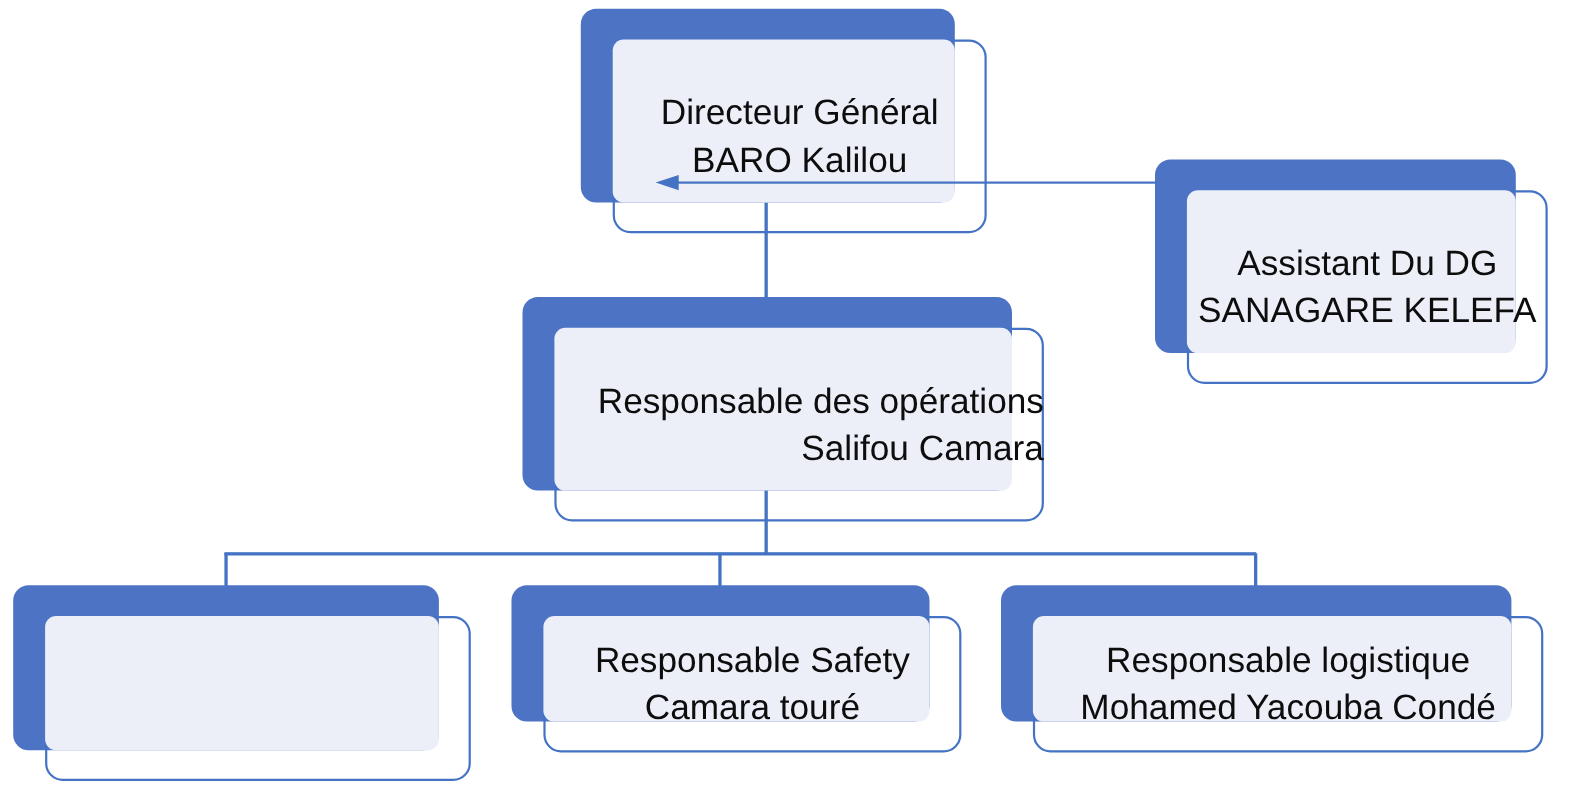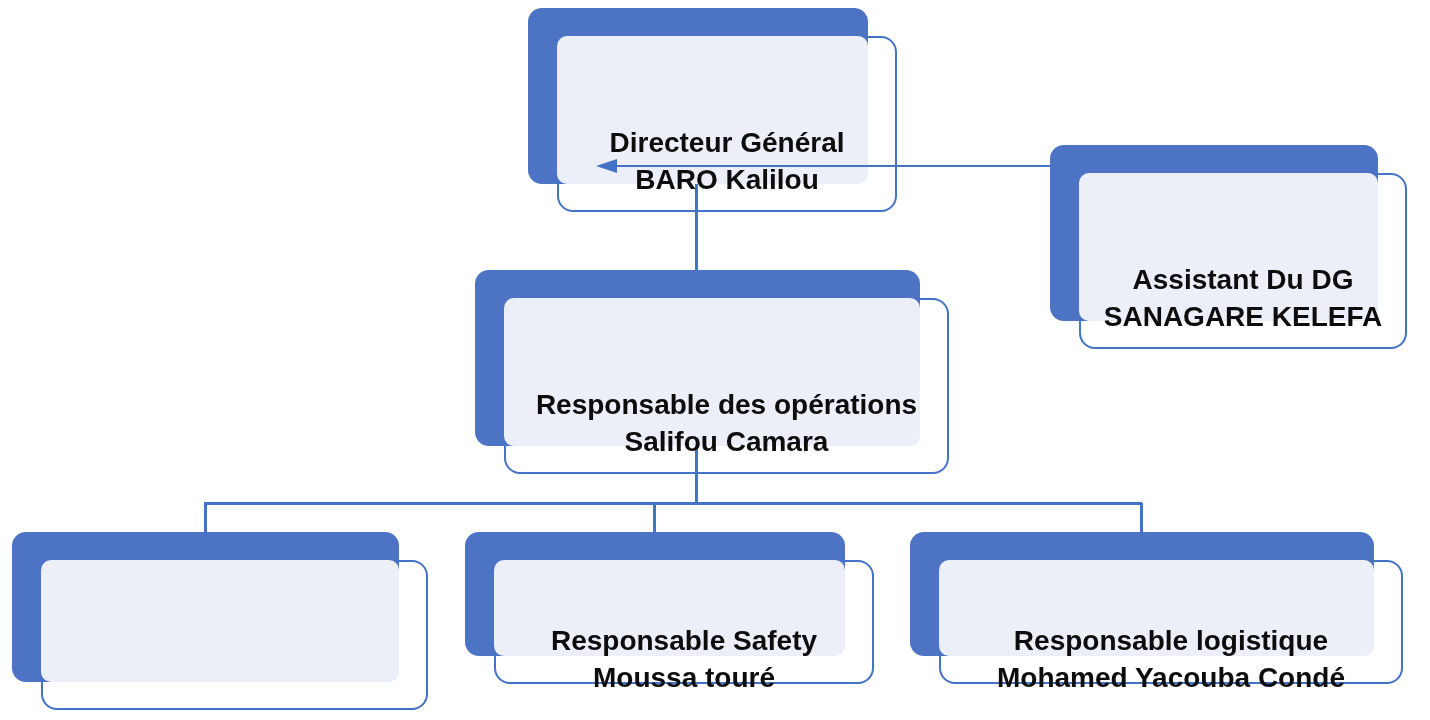--- a/index.html
+++ b/index.html
@@ -26,21 +26,21 @@
   .arrow-head { position:absolute; width:0; height:0;
     border-top:7.5px solid transparent; border-bottom:7.5px solid transparent;
     border-right:21px solid var(--connector-blue); z-index:3; }
 
   
   .node { position:absolute; z-index:2; }
   .node .back { position:absolute; left:0; top:0; background:var(--shadow-blue); border-radius:14px; }
   .node .outline { position:absolute; background:transparent; border:2.5px solid var(--border-blue); border-radius:16px; }
   .node .fill { position:absolute; background:var(--fill-lavender); border-radius:10px; }
   .node .label { position:absolute; display:flex; flex-direction:column; justify-content:center; align-items:center;
-    text-align:center; font-weight:bold; font-size:28px; line-height:1.33; color:var(--text); z-index:2;margin-top:37px; }
+    text-align:center; font-weight:normal; font-size:32px; line-height:1.33; color:var(--text); z-index:2; }
 </style>
 </head>
 <body>
 
 <div class="canvas">
 
   <div class="line v" style="left:695px; top:184px; height:118px;"></div>
   <div class="line v" style="left:695px; top:444px; height:60px;"></div>
   <div class="line h" style="left:204px; top:502px; width:938px;"></div>
   <div class="line v" style="left:204px;  top:503px; height:30px;"></div>
@@ -67,39 +67,39 @@
     <div class="label" style="left:29px; top:28px; width:328px; height:176px;">
       <div>Assistant Du DG</div>
       <div>SANAGARE KELEFA</div>
     </div>
   </div>
 
   <div class="node" style="left:475px; top:270px; width:477px; height:207px;">
     <div class="back" style="width:445px; height:176px;"></div>
     <div class="outline" style="left:29px; top:28px; width:445px; height:176px;"></div>
     <div class="fill" style="left:29px; top:28px; width:416px; height:148px;"></div>
-    <div class="label" style="left:29px; top:28px; width:445px; height:176px;">
+    <div class="label" style="left:29px; top:28px; width:445px; height:176px;align-items:flex-end;">
       <div>Responsable des opérations</div>
       <div>Salifou Camara</div>
     </div>
   </div>
 
   <div class="node" style="left:12px; top:532px; width:419px; height:181px;">
     <div class="back" style="width:387px; height:150px;"></div>
     <div class="outline" style="left:29px; top:28px; width:387px; height:150px;"></div>
     <div class="fill" style="left:29px; top:28px; width:358px; height:122px;"></div>
   </div>
 
   <div class="node" style="left:465px; top:532px; width:412px; height:155px;">
     <div class="back" style="width:380px; height:124px;"></div>
     <div class="outline" style="left:29px; top:28px; width:380px; height:124px;"></div>
     <div class="fill" style="left:29px; top:28px; width:351px; height:96px;"></div>
     <div class="label" style="left:29px; top:28px; width:380px; height:124px;">
       <div>Responsable Safety</div>
-      <div>Moussa touré</div>
+      <div>Camara touré</div>
     </div>
   </div>
 
   <div class="node" style="left:910px; top:532px; width:496px; height:155px;padding-left:40px;">
     <div class="back" style="width:464px; height:124px;"></div>
     <div class="outline" style="left:29px; top:28px; width:464px; height:124px;"></div>
     <div class="fill" style="left:29px; top:28px; width:435px; height:96px;"></div>
     <div class="label" style="left:29px; top:28px; width:464px; height:124px;">
       <div>Responsable logistique</div>
       <div>Mohamed Yacouba Condé</div>

